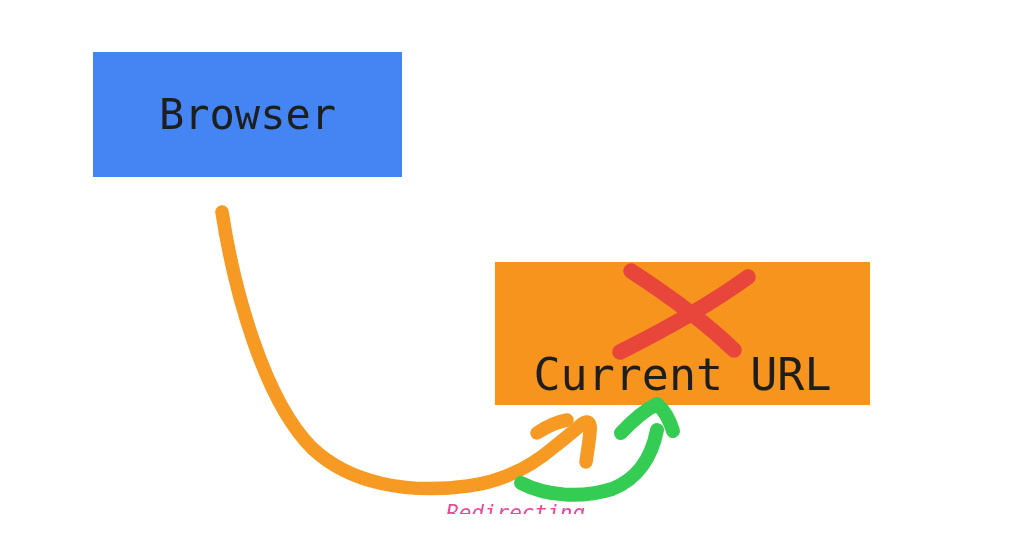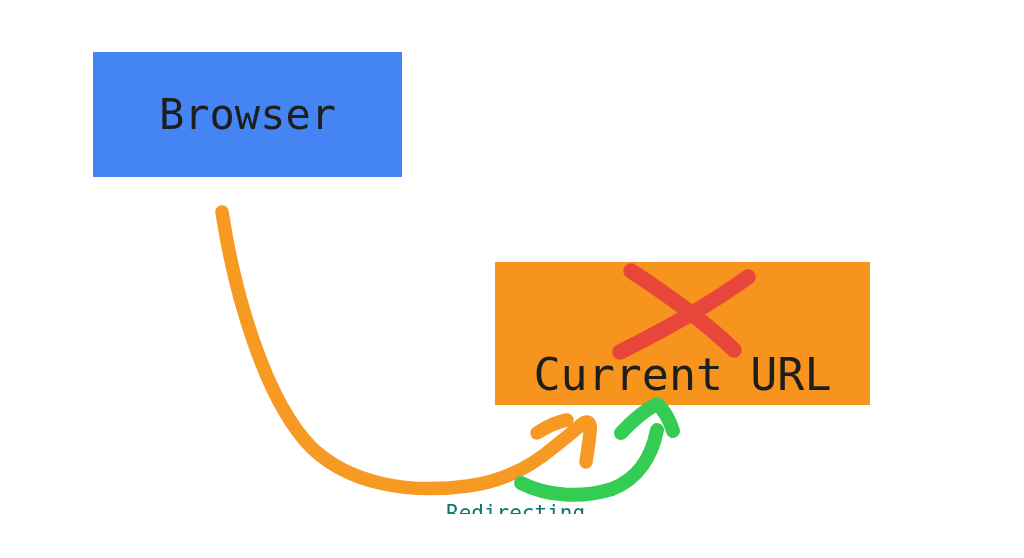--- a/index.html
+++ b/index.html
@@ -38,23 +38,24 @@
   }
   .url-line {
     line-height: 61px;
     white-space: pre;
   }
   #caption {
     position: absolute;
     left: 446px; top: 498px;
     font-size: 21px;
     line-height: 30px;
-    color: #0f766e;
+    color: #ec4899;
     letter-spacing: 0px;
     z-index: 1;
+    font-style: italic;
   }
   #overlay {
     position: absolute;
     left: 0; top: 0;
     width: 1024px; height: 558px;
     z-index: 3;
     pointer-events: none;
   }
   #overlay path { fill: none; stroke-linecap: round; stroke-linejoin: round; }
 </style>

